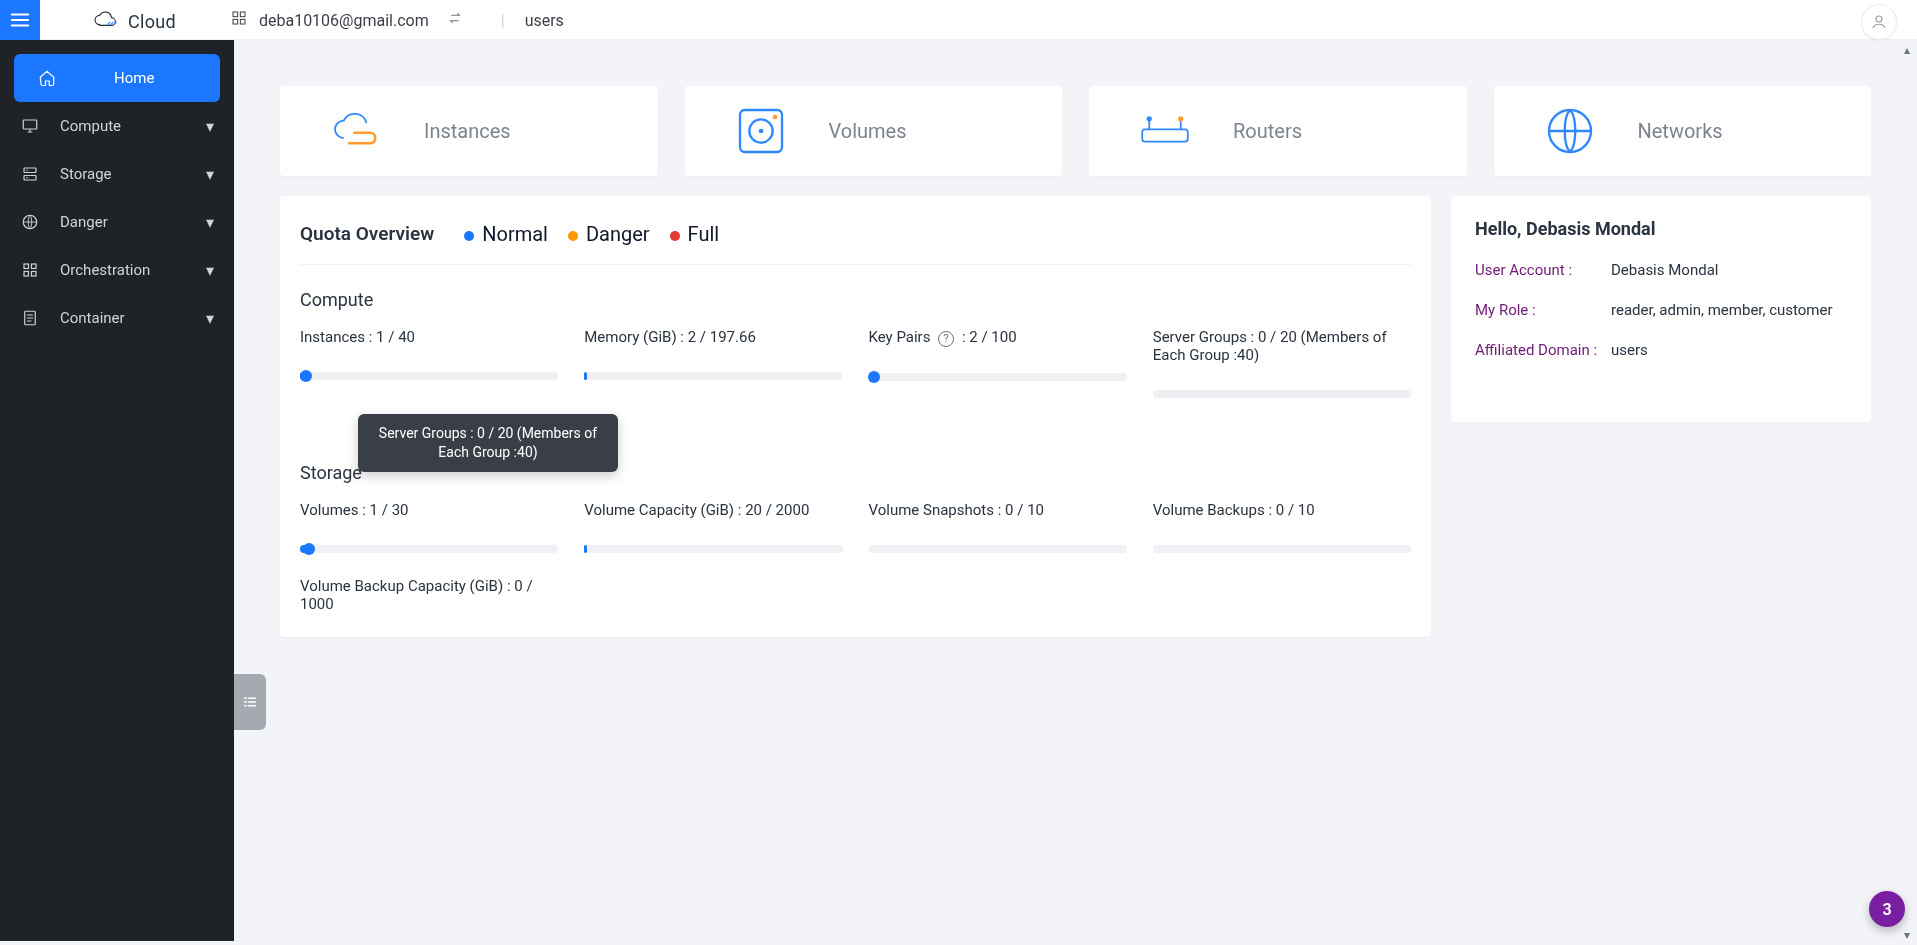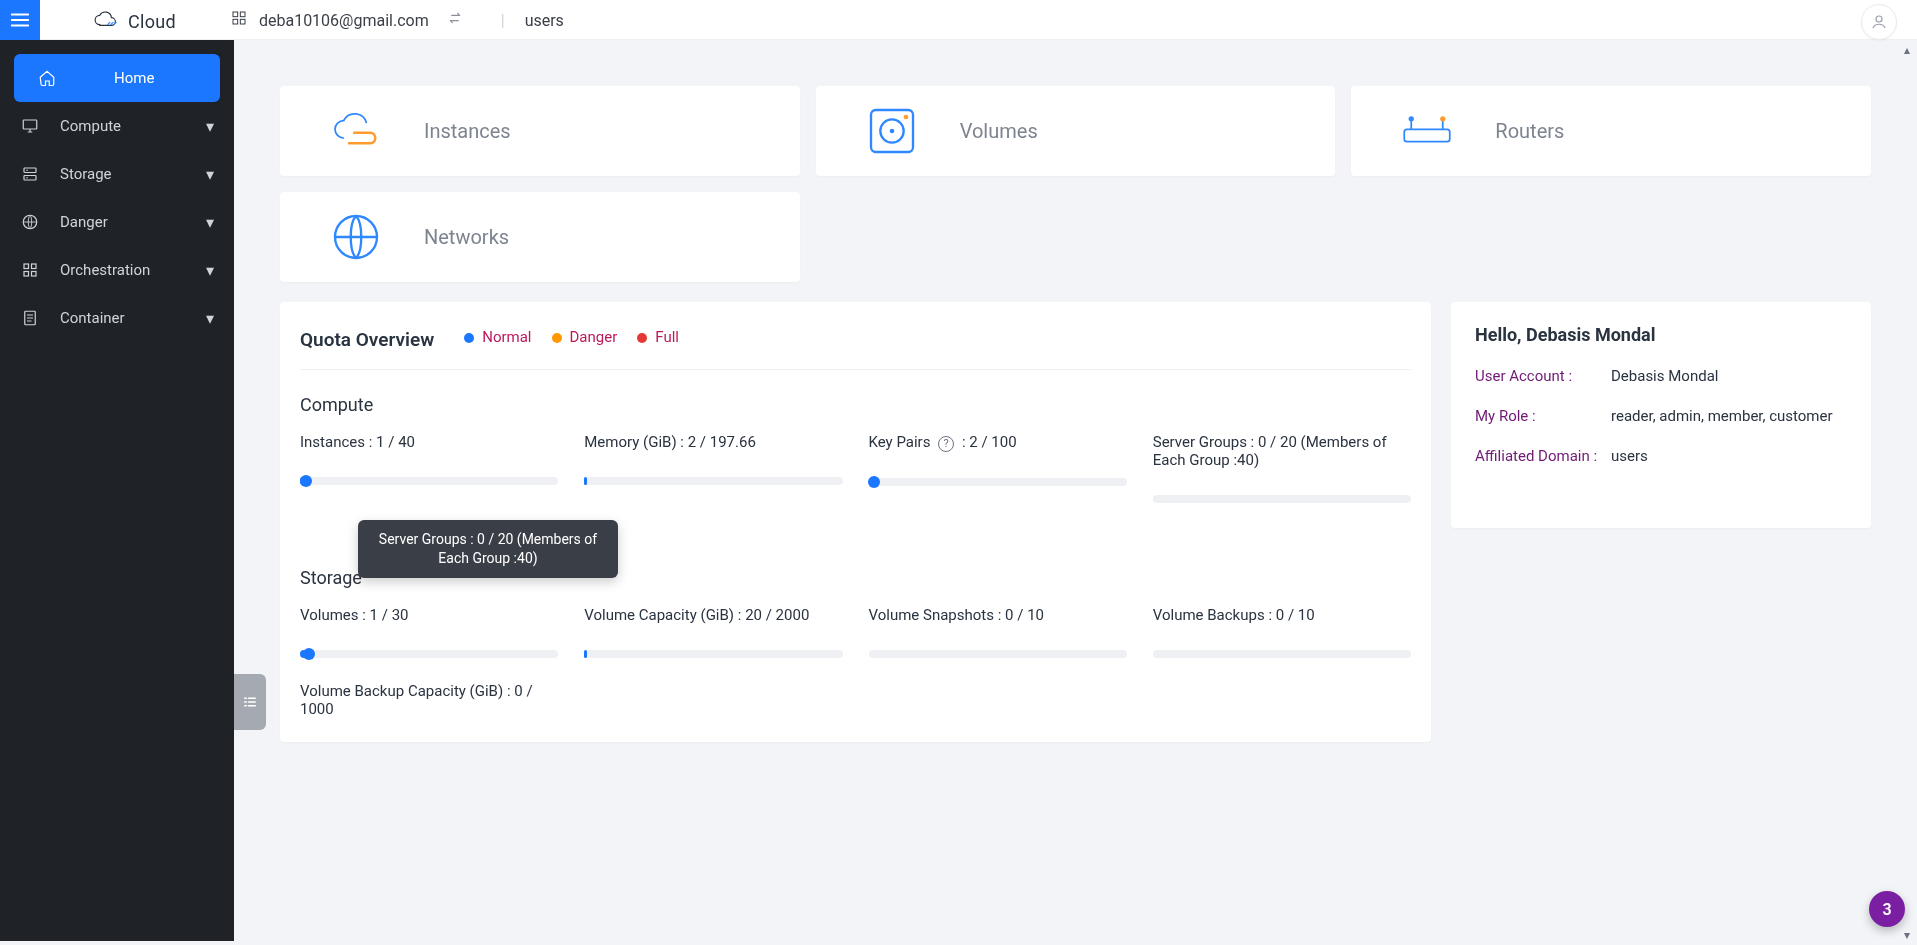--- a/index.html
+++ b/index.html
@@ -70,39 +70,39 @@
   .navrow .labelwrap .lbl{font-size:15px}
   .side-tab{
     position:absolute;left:234px;top:634px;width:32px;height:56px;background:#a5aab2;border-radius:0 6px 6px 0;
     display:flex;align-items:center;justify-content:center;color:#fff;
   }
 
   
   .main{
     position:absolute;left:234px;right:0;top:40px;bottom:0;padding:46px 46px 10px 46px;overflow:hidden;
   }
-  .cards{display:grid;grid-template-columns:repeat(3,1fr);gap:16px}
+  .cards{display:grid;grid-template-columns:repeat(4,1fr);gap:27px}
   .card{
     background:var(--panel);border-radius:4px;height:90px;display:flex;align-items:center;gap:40px;justify-content:flex-start;padding-left:48px;
     box-shadow:0 1px 2px rgba(0,0,0,.03);
   }
   .card .ic{width:56px;height:56px;display:flex;align-items:center;justify-content:center}
   .card .ttl{font-size:20px;color:#7d8490}
 
   .content{display:grid;grid-template-columns: 1fr 420px;gap:20px;margin-top:20px}
   .panel{background:var(--panel);border-radius:4px;box-shadow:0 1px 2px rgba(0,0,0,.03)}
   .quota{padding:18px 20px 24px 20px}
   .quota-hdr{display:flex;align-items:flex-start;gap:20px;border-bottom:1px solid #eef0f3;padding:8px 0 18px 0}
   .quota-hdr h3{margin:0;font-size:19px;font-weight:600;color:#2a3340}
   .legend{display:flex;align-items:center;gap:20px;margin-left:10px}
   .dot{width:10px;height:10px;border-radius:50%;display:inline-block;margin-right:8px;vertical-align:middle}
   .dot.blue{background:#1b77ff}
   .dot.orange{background:#ff9800}
   .dot.red{background:#e53935}
-  .legend span{color:#be185d;font-size:15px}
+  .legend span{color:#0f172a;font-size:20px}
 
   .section-title{font-size:18px;color:#2a3340;margin:24px 0 18px 0}
   .grid2{display:grid;grid-template-columns:1fr 1fr 1fr 1fr;gap:24px 26px}
   .metric .label{font-size:15px;color:#2a3340}
   .metric .tip-ic{display:inline-flex;width:16px;height:16px;border:1.5px solid #6b7280;border-radius:50%;align-items:center;justify-content:center;font-size:11px;color:#6b7280;margin:0 4px}
   .bar{position:relative;height:8px;border-radius:6px;background:#eef0f3;margin-top:26px}
   .bar .fill{position:absolute;left:0;top:0;bottom:0;border-radius:6px;background:#1b77ff}
   .bar .knob{position:absolute;top:-2px;left:0;width:12px;height:12px;border-radius:50%;background:#1b77ff}
 
   

